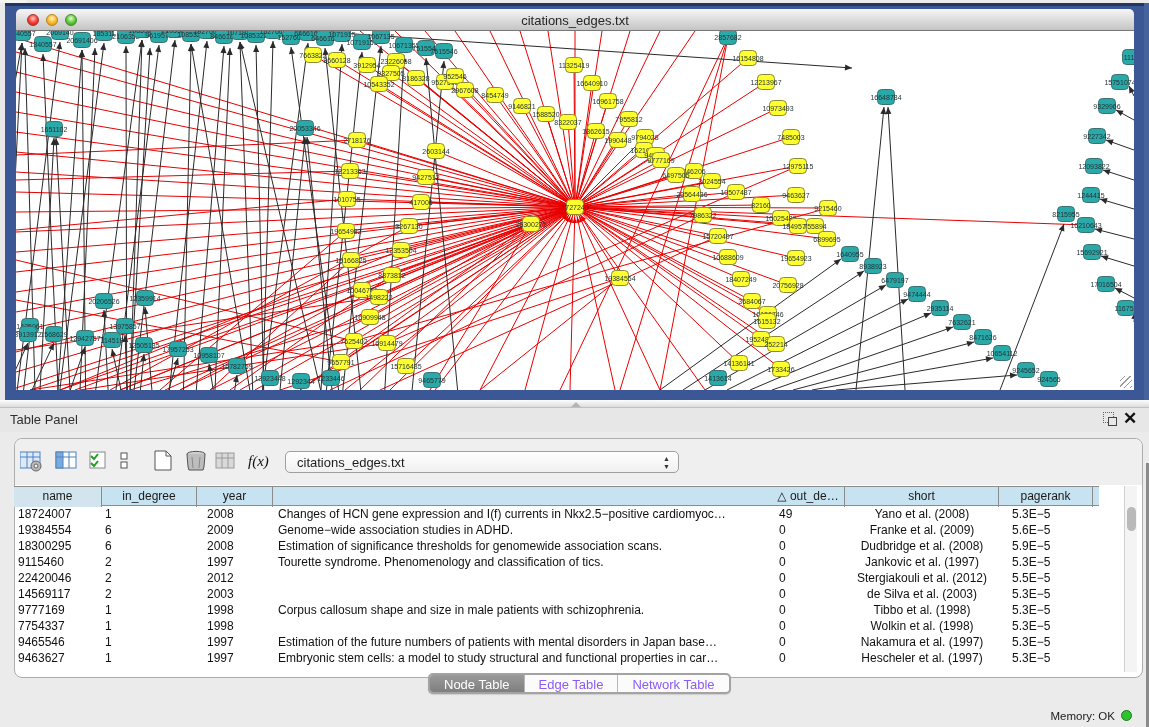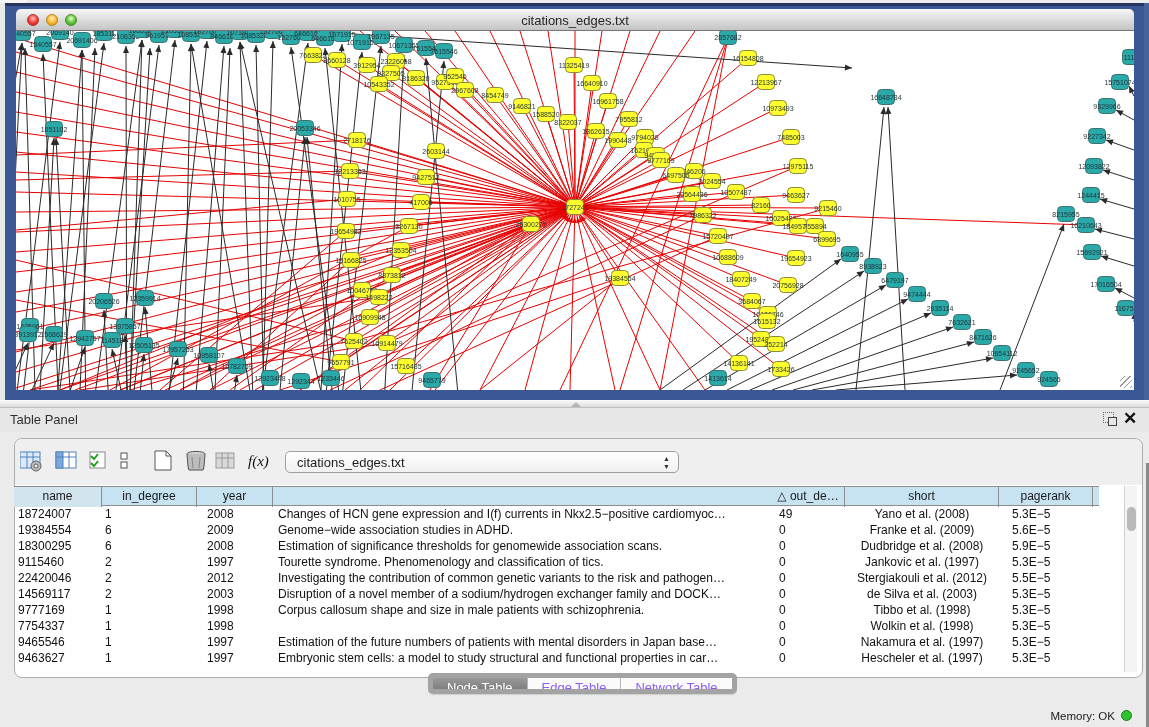--- a/index.html
+++ b/index.html
@@ -39,21 +39,21 @@
 .thead { position:absolute; left:14px; top:486px; width:1085px; height:20px; background:#c7e3f2;
   border-top:1px solid #8c8c8c; border-bottom:1px solid #8c8c8c; }
 .th { position:absolute; top:0; height:20px; font-size:12px; color:#1a1a1a; text-align:center;
   line-height:19px; border-right:1px solid #8c8c8c; }
 .row { position:absolute; left:0; width:1149px; height:16px; font-size:12px; color:#111; }
 .row span { position:absolute; top:0; white-space:nowrap; }
 .row .ctr { text-align:center; }
 .vsb { position:absolute; left:1124px; top:486px; width:13px; height:186px; background:#f4f4f4;
   border-left:1px solid #d0d0d0; }
 .vsb .thumb { position:absolute; left:1.5px; top:21px; width:9px; height:24px; background:#b9b9b9; border-radius:5px; }
-.seg { position:absolute; left:428px; top:673px; height:21px; border:5px solid #a3a3a3; border-radius:5px;
+.seg { position:absolute; left:428px; top:673px; height:21px; border:2px solid #a3a3a3; border-radius:5px;
   background:#fbfbfb; display:flex; overflow:hidden; box-shadow:0 1px 1px rgba(0,0,0,.12); }
 .seg div { font-size:13px; line-height:20px; padding:0 14px; color:#8b5cf6; }
 .seg .on { background:linear-gradient(#9a9a9a,#7f7f7f); color:#fff; }
 .seg .sep { padding:0; width:1px; background:#b7b7b7; }
 .mem { position:absolute; right:34px; top:710px; font-size:11.5px; color:#1a1a1a; white-space:nowrap; }
 .dot { position:absolute; left:1121px; top:710px; width:11px; height:11px; border-radius:50%;
   background:#2fc22f; border:1px solid #1c7a1c; }
 .redge { position:absolute; left:1146px; top:463px; width:3px; height:264px; background:#8a8a8a; }
 .redgeb { position:absolute; left:1144px; top:3px; width:5px; height:397px; background:#47639c; }
 .icon { position:absolute; top:450px; }
@@ -885,30 +885,28 @@
     <span style="left:207px">1997</span>
     <span style="left:278px">Tourette syndrome. Phenomenology and classification of tics.</span>
     <span style="left:779px">0</span>
     <span class="ctr" style="left:845px;width:154px">Jankovic et al. (1997)</span>
     <span style="left:1012px">5.3E−5</span>
   </div>
 <div class="row" style="top:571px">
 <span style="left:18px">22420046</span>
     <span style="left:105px">2</span>
     <span style="left:207px">2012</span>
-    <span style="left:278px">Investigating the contribution of common genetic variants to the risk and pathogen…</span>
     <span style="left:779px">0</span>
     <span class="ctr" style="left:845px;width:154px">Stergiakouli et al. (2012)</span>
     <span style="left:1012px">5.5E−5</span>
   </div>
 <div class="row" style="top:587px">
 <span style="left:18px">14569117</span>
     <span style="left:105px">2</span>
     <span style="left:207px">2003</span>
-    <span style="left:278px">Disruption of a novel member of a sodium/hydrogen exchanger family and DOCK…</span>
     <span style="left:779px">0</span>
     <span class="ctr" style="left:845px;width:154px">de Silva et al. (2003)</span>
     <span style="left:1012px">5.3E−5</span>
   </div>
 <div class="row" style="top:603px">
 <span style="left:18px">9777169</span>
     <span style="left:105px">1</span>
     <span style="left:207px">1998</span>
     <span style="left:278px">Corpus callosum shape and size in male patients with schizophrenia.</span>
     <span style="left:779px">0</span>

